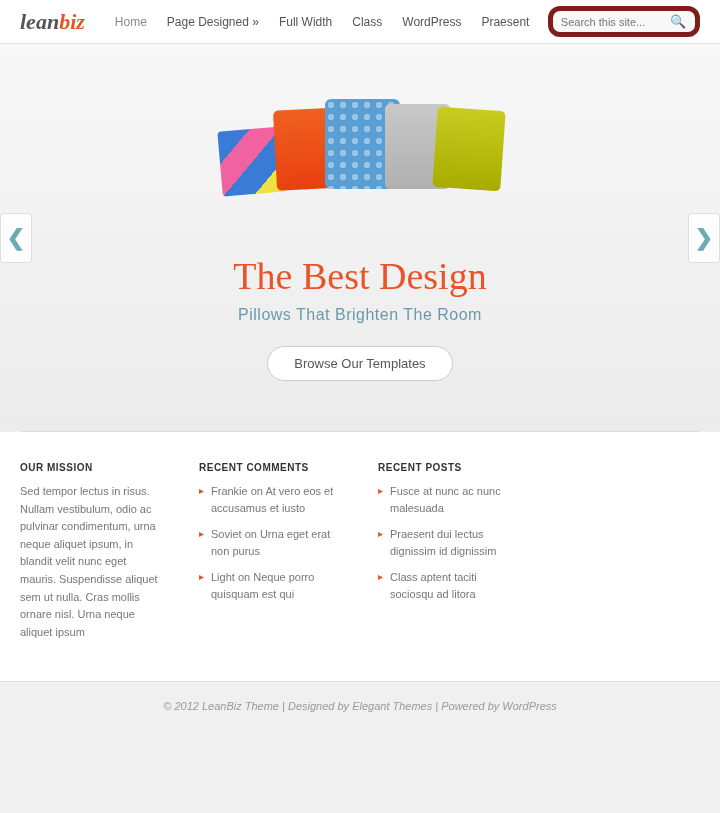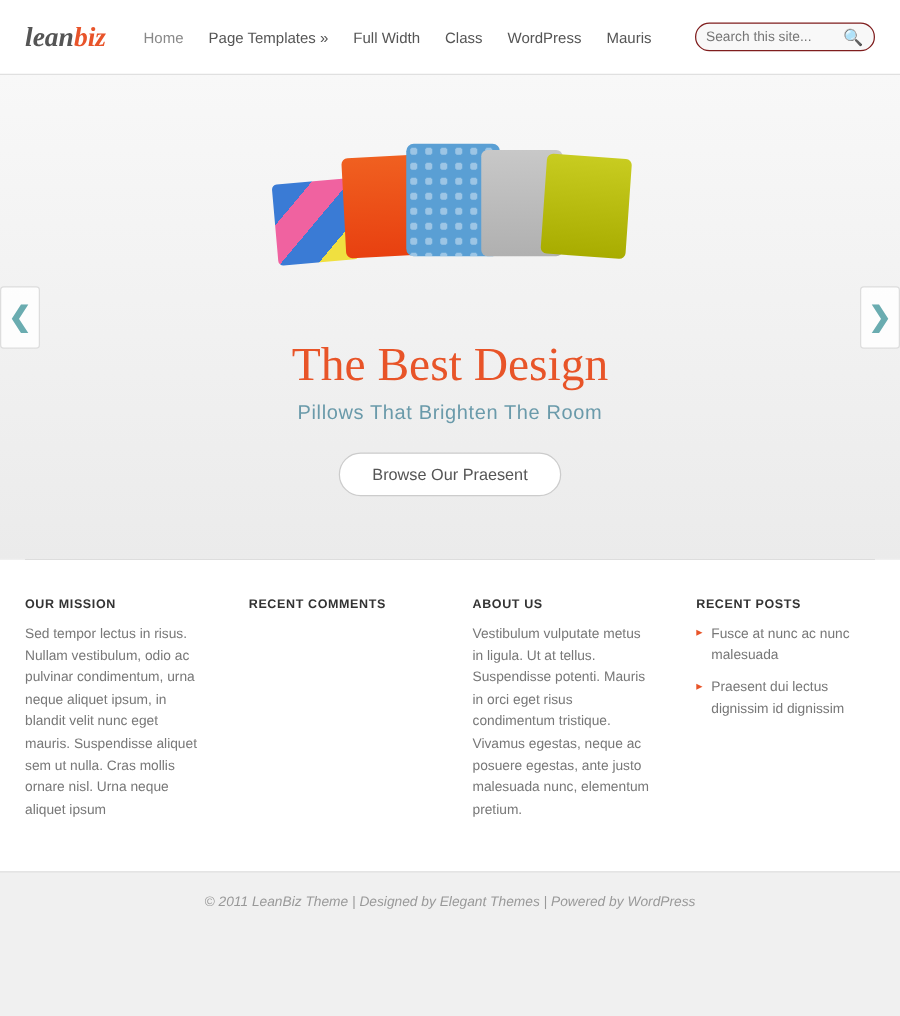--- a/index.html
+++ b/index.html
@@ -8,21 +8,21 @@
       background: #f0f0f0;
       width: 720px;
       min-height: 813px;
       overflow-x: hidden;
     }
 
     
     .header {
       background: #fff;
       border-bottom: 1px solid #e0e0e0;
-      height: 60px;
+      height: 44px;
       display: flex;
       align-items: center;
       padding: 0 20px;
       position: relative;
       z-index: 10;
     }
     .logo {
       font-size: 22px;
       font-weight: bold;
       margin-right: 20px;
@@ -39,21 +39,21 @@
       font-family: Arial, sans-serif;
       font-size: 12px;
       color: #555;
       text-decoration: none;
       padding: 0 10px;
     }
     nav a.active { color: #888; }
     .search-bar {
       display: flex;
       align-items: center;
-      border: 1px solid #7f1d1d;
+      border: 5px solid #7f1d1d;
       border-radius: 12px;
       padding: 3px 8px;
       background: #f8f8f8;
       margin-left: auto;
     }
     .search-bar input {
       border: none;
       background: transparent;
       font-size: 11px;
       color: #999;
@@ -218,25 +218,25 @@
   </style>
 </head>
 <body>
 
 <header class="header">
   <div class="logo">
     <span class="lean">lean</span><span class="biz">biz</span>
   </div>
   <nav>
     <a href="#" class="active">Home</a>
-    <a href="#">Page Templates »</a>
+    <a href="#">Page Designed »</a>
     <a href="#">Full Width</a>
     <a href="#">Class</a>
     <a href="#">WordPress</a>
-    <a href="#">Mauris</a>
+    <a href="#">Praesent</a>
   </nav>
   <div class="search-bar">
     <input type="text" placeholder="Search this site..." style="">
     <button class="search-icon-btn">🔍</button>
   </div>
 </header>
 
 <section class="hero-section">
   <button class="slider-arrow left">❮</button>
 
@@ -245,47 +245,49 @@
     <div class="pillow p2"></div>
     <div class="pillow p3">
         <div class="p3-pattern"></div>
       </div>
     <div class="pillow p4"></div>
     <div class="pillow p5"></div>
   </div>
 
   <h1 class="hero-title">The Best Design</h1>
   <h2 class="hero-subtitle">Pillows That Brighten The Room</h2>
-  <a href="#" class="hero-btn">Browse Our Praesent</a>
+  <a href="#" class="hero-btn">Browse Our Templates</a>
 
   <button class="slider-arrow right">❯</button>
 </section>
 
 <div class="section-divider"></div>
 
 <div class="bottom-section">
 
   <div>
     <div class="col-heading">OUR MISSION</div>
     <p class="col-text">Sed tempor lectus in risus. Nullam vestibulum, odio ac pulvinar condimentum, urna neque aliquet ipsum, in blandit velit nunc eget mauris. Suspendisse aliquet sem ut nulla. Cras mollis ornare nisl. Urna neque aliquet ipsum</p>
   </div>
 
   <div>
     <div class="col-heading">RECENT COMMENTS</div>
-  </div>
-
-  <div>
-    <div class="col-heading">ABOUT US</div>
-    <p class="col-text">Vestibulum vulputate metus in ligula. Ut at tellus. Suspendisse potenti. Mauris in orci eget risus condimentum tristique. Vivamus egestas, neque ac posuere egestas, ante justo malesuada nunc, elementum pretium.</p>
-  </div>
+    <ul class="recent-list">
+      <li>Frankie on At vero eos et accusamus et iusto</li>
+      <li>Soviet on Urna eget erat non purus</li>
+      <li>Light on Neque porro quisquam est qui</li>
+    </ul>
+  </div>
+
 
   <div>
     <div class="col-heading">RECENT POSTS</div>
     <ul class="recent-list">
       <li>Fusce at nunc ac nunc malesuada</li>
       <li>Praesent dui lectus dignissim id dignissim</li>
+      <li>Class aptent taciti sociosqu ad litora</li>
     </ul>
   </div>
 </div>
 
 <footer class="footer">
-  <p class="footer-text">© 2011 LeanBiz Theme | Designed by Elegant Themes | Powered by WordPress</p>
+  <p class="footer-text">© 2012 LeanBiz Theme | Designed by Elegant Themes | Powered by WordPress</p>
 </footer>
 
 </body></html>

